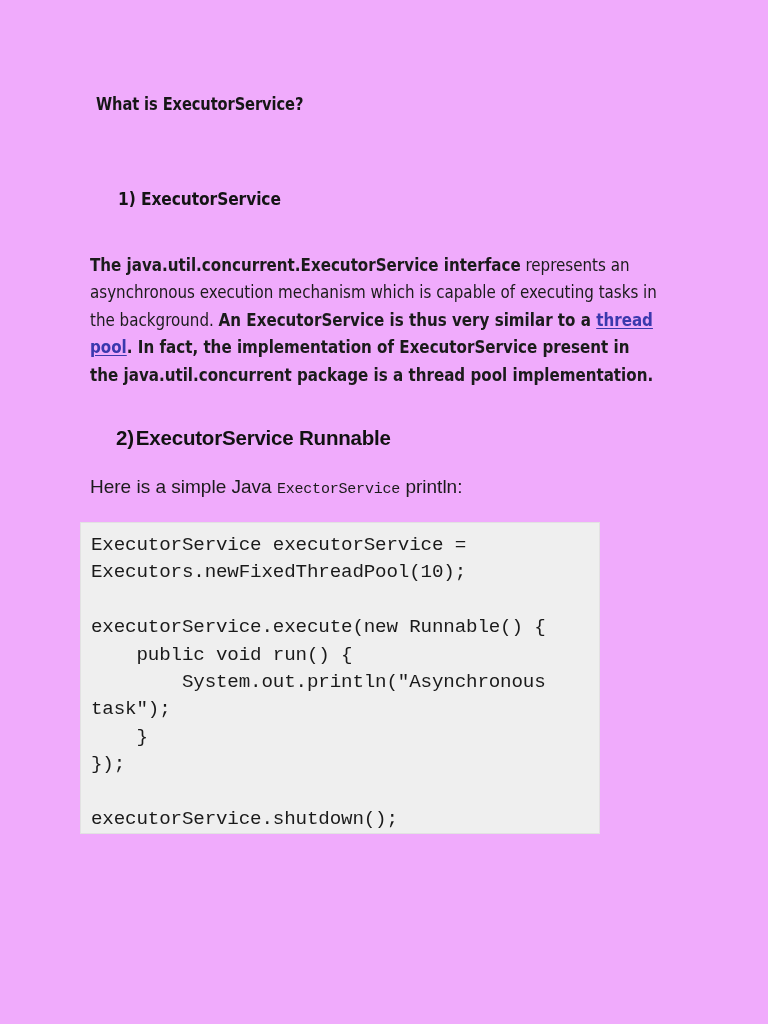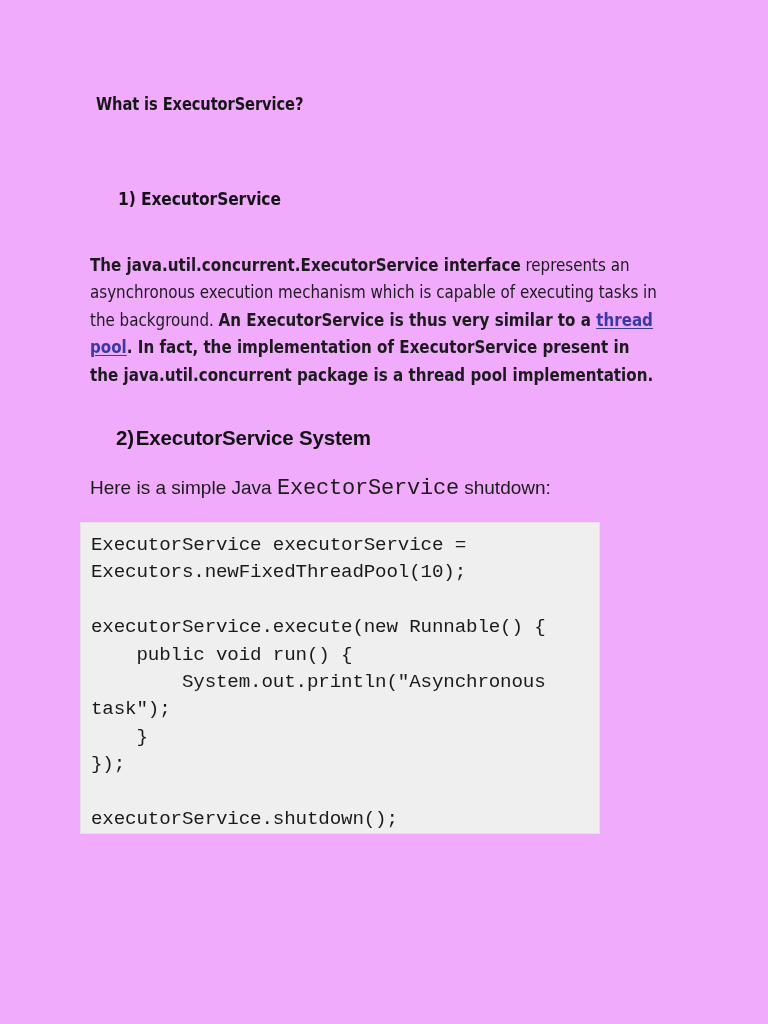--- a/index.html
+++ b/index.html
@@ -99,21 +99,21 @@
     position: absolute;
     left: 90px;
     top: 476px;
     font-family: "Liberation Sans", sans-serif;
     font-size: 19px;
     color: #1b1b1b;
     white-space: nowrap;
   }
   .code-intro .mono {
     font-family: "Liberation Mono", "DejaVu Sans Mono", monospace;
-    font-size: 22px;
+    font-size: 15px;
     letter-spacing: -0.2px;
   }
 
   
   .code-block {
     position: absolute;
     left: 80px;
     top: 522px;
     width: 520px;
     height: 312px;
@@ -148,23 +148,23 @@
 <body>
 
 <div class="page">
 
   <div class="doc-title">What is ExecutorService?</div>
 
   <div class="heading-1">1) ExecutorService</div>
 
   <p class="body-para"><b>The java.util.concurrent.ExecutorService interface</b><span> represents an asynchronous execution mechanism which is capable of executing tasks in the background. </span><b>An ExecutorService is thus very similar to a </b><a class="link" href="#">thread pool</a><b>. In fact, the implementation of ExecutorService present in the java.util.concurrent package is a thread pool implementation.</b></p>
 
-  <div class="heading-2"><span class="num">2)</span><span>ExecutorService System</span></div>
+  <div class="heading-2"><span class="num">2)</span><span>ExecutorService Runnable</span></div>
 
-  <div class="code-intro"><span>Here is a simple Java </span><span class="mono">ExectorService</span><span> shutdown:</span></div>
+  <div class="code-intro"><span>Here is a simple Java </span><span class="mono">ExectorService</span><span> println:</span></div>
 
   <div class="code-block">
     <pre class="code-text">ExecutorService executorService =
 Executors.newFixedThreadPool(10);
 
 executorService.execute(new Runnable() {
     public void run() {
         System.out.println("Asynchronous
 task");
     }

